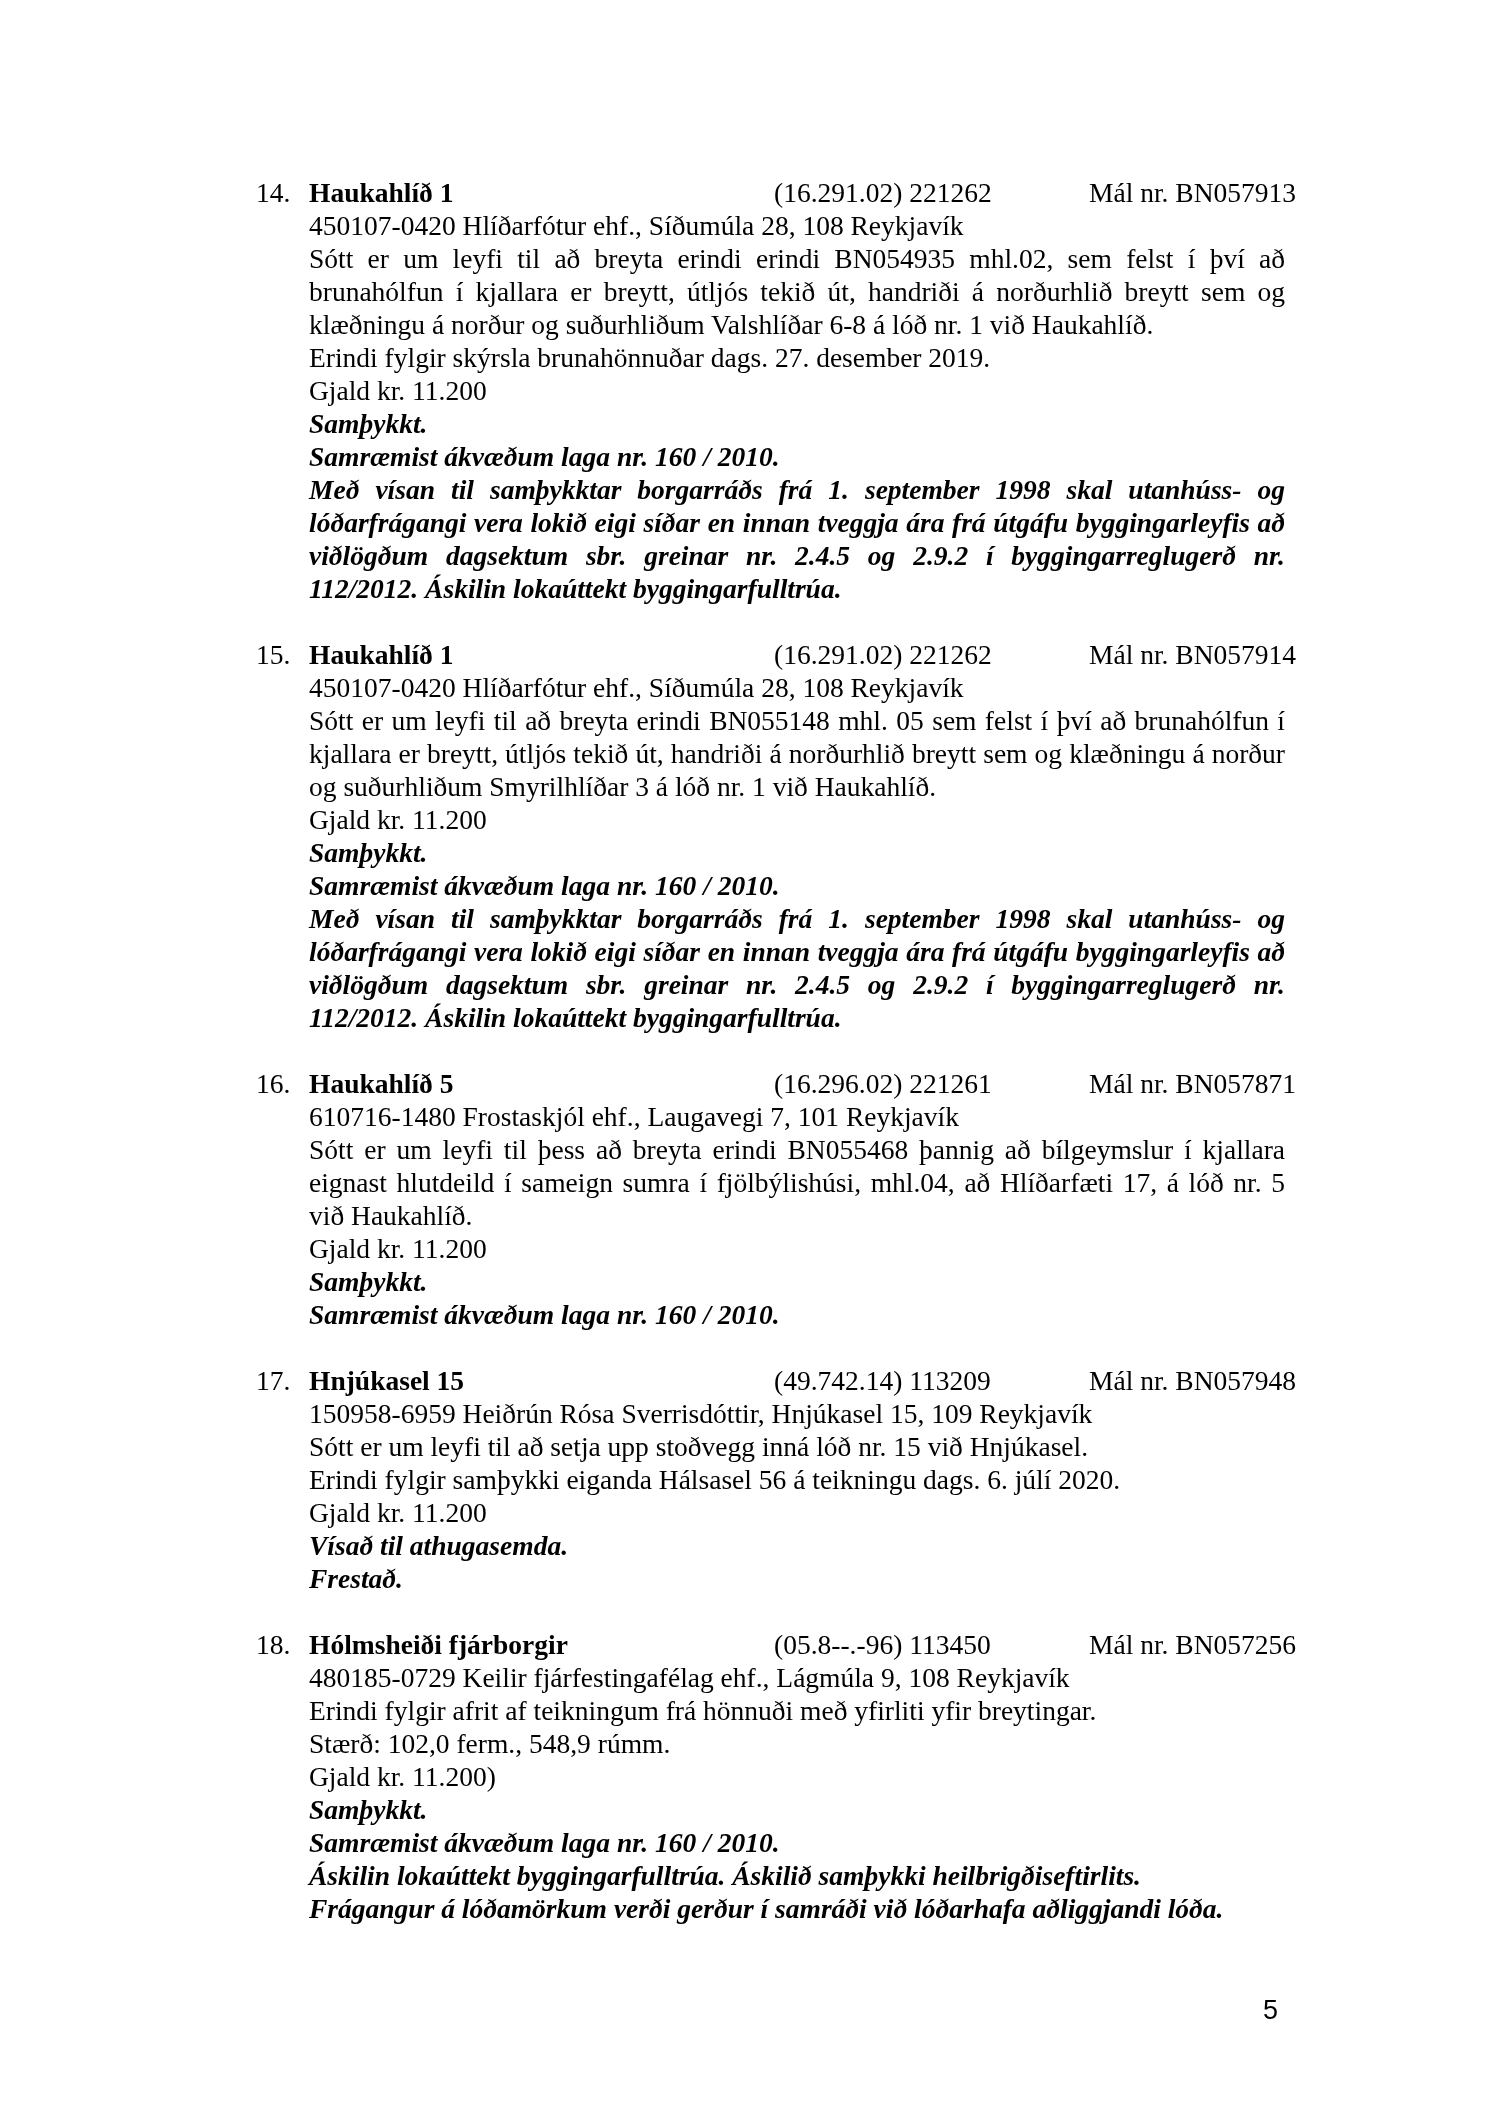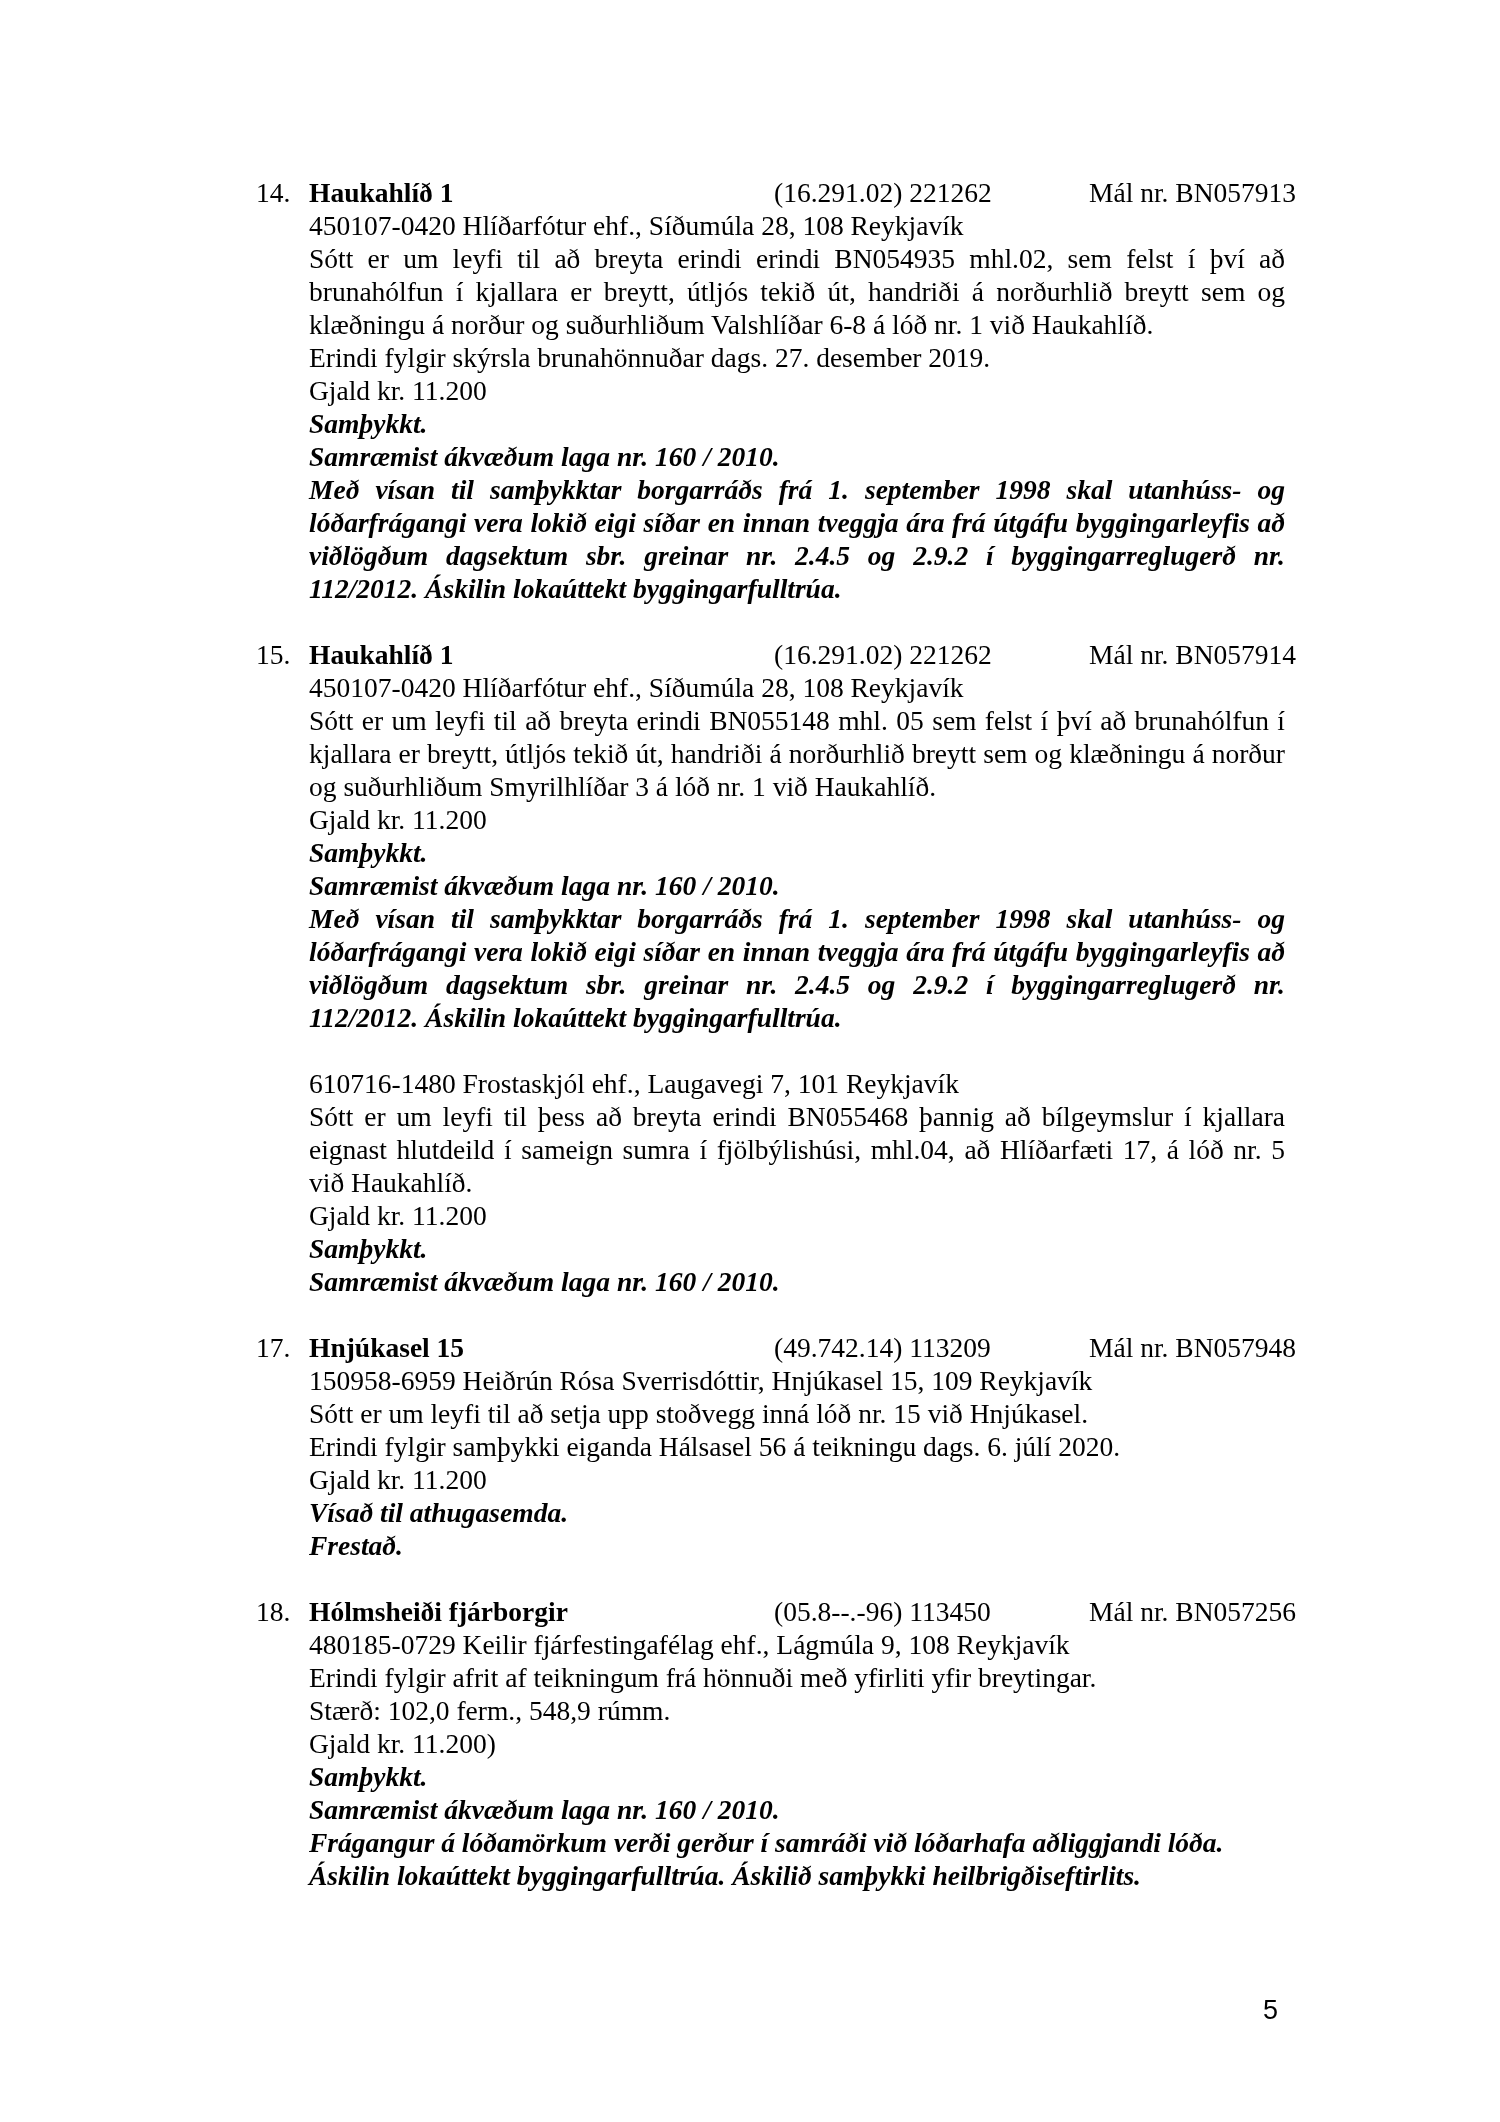--- a/index.html
+++ b/index.html
@@ -107,20 +107,26 @@
     <div class="item-paragraphs">
           <p class="para justify">Sótt er um leyfi til að breyta erindi BN055148 mhl. 05 sem felst í því að brunahólfun í kjallara er breytt, útljós tekið út, handriði á norðurhlið breytt sem og klæðningu á norður og suðurhliðum Smyrilhlíðar 3 á lóð nr. 1 við Haukahlíð.</p>
           <p class="para">Gjald kr. 11.200</p>
           <p class="para italic">Samþykkt.</p>
           <p class="para italic">Samræmist ákvæðum laga nr. 160 / 2010.</p>
           <p class="para italic justify">Með vísan til samþykktar borgarráðs frá 1. september 1998 skal utanhúss- og lóðarfrágangi vera lokið eigi síðar en innan tveggja ára frá útgáfu byggingarleyfis að viðlögðum dagsektum sbr. greinar nr. 2.4.5 og 2.9.2 í byggingarreglugerð nr. 112/2012. Áskilin lokaúttekt byggingarfulltrúa.</p>
         </div>
   </section>
 
   <section class="case-item">
+    <div class="item-header">
+      <span class="item-number">16.</span>
+      <span class="item-address">Haukahlíð 5</span>
+      <span class="item-reference">(16.296.02) 221261</span>
+      <span class="item-case-number">Mál nr. BN057871</span>
+    </div>
     <p class="para">610716-1480 Frostaskjól ehf., Laugavegi 7, 101 Reykjavík</p>
     <div class="item-paragraphs">
           <p class="para justify">Sótt er um leyfi til þess að breyta erindi BN055468 þannig að bílgeymslur í kjallara eignast hlutdeild í sameign sumra í fjölbýlishúsi, mhl.04, að Hlíðarfæti 17, á lóð nr. 5 við Haukahlíð.</p>
           <p class="para">Gjald kr. 11.200</p>
           <p class="para italic">Samþykkt.</p>
           <p class="para italic">Samræmist ákvæðum laga nr. 160 / 2010.</p>
         </div>
   </section>
 
   <section class="case-item">
@@ -147,19 +153,19 @@
       <span class="item-reference">(05.8--.-96) 113450</span>
       <span class="item-case-number">Mál nr. BN057256</span>
     </div>
     <p class="para">480185-0729 Keilir fjárfestingafélag ehf., Lágmúla 9, 108 Reykjavík</p>
     <div class="item-paragraphs">
           <p class="para">Erindi fylgir afrit af teikningum frá hönnuði með yfirliti yfir breytingar.</p>
           <p class="para">Stærð: 102,0 ferm., 548,9 rúmm.</p>
           <p class="para">Gjald kr. 11.200)</p>
           <p class="para italic">Samþykkt.</p>
           <p class="para italic">Samræmist ákvæðum laga nr. 160 / 2010.</p>
+          <p class="para italic">Áskilin lokaúttekt byggingarfulltrúa. Áskilið samþykki heilbrigðiseftirlits.</p>
           <p class="para italic">Frágangur á lóðamörkum verði gerður í samráði við lóðarhafa aðliggjandi lóða.</p>
-          <p class="para italic">Áskilin lokaúttekt byggingarfulltrúa. Áskilið samþykki heilbrigðiseftirlits.</p>
         </div>
   </section>
 </main>
   <div class="page-number">5</div>
 </div>
 
 </body></html>

